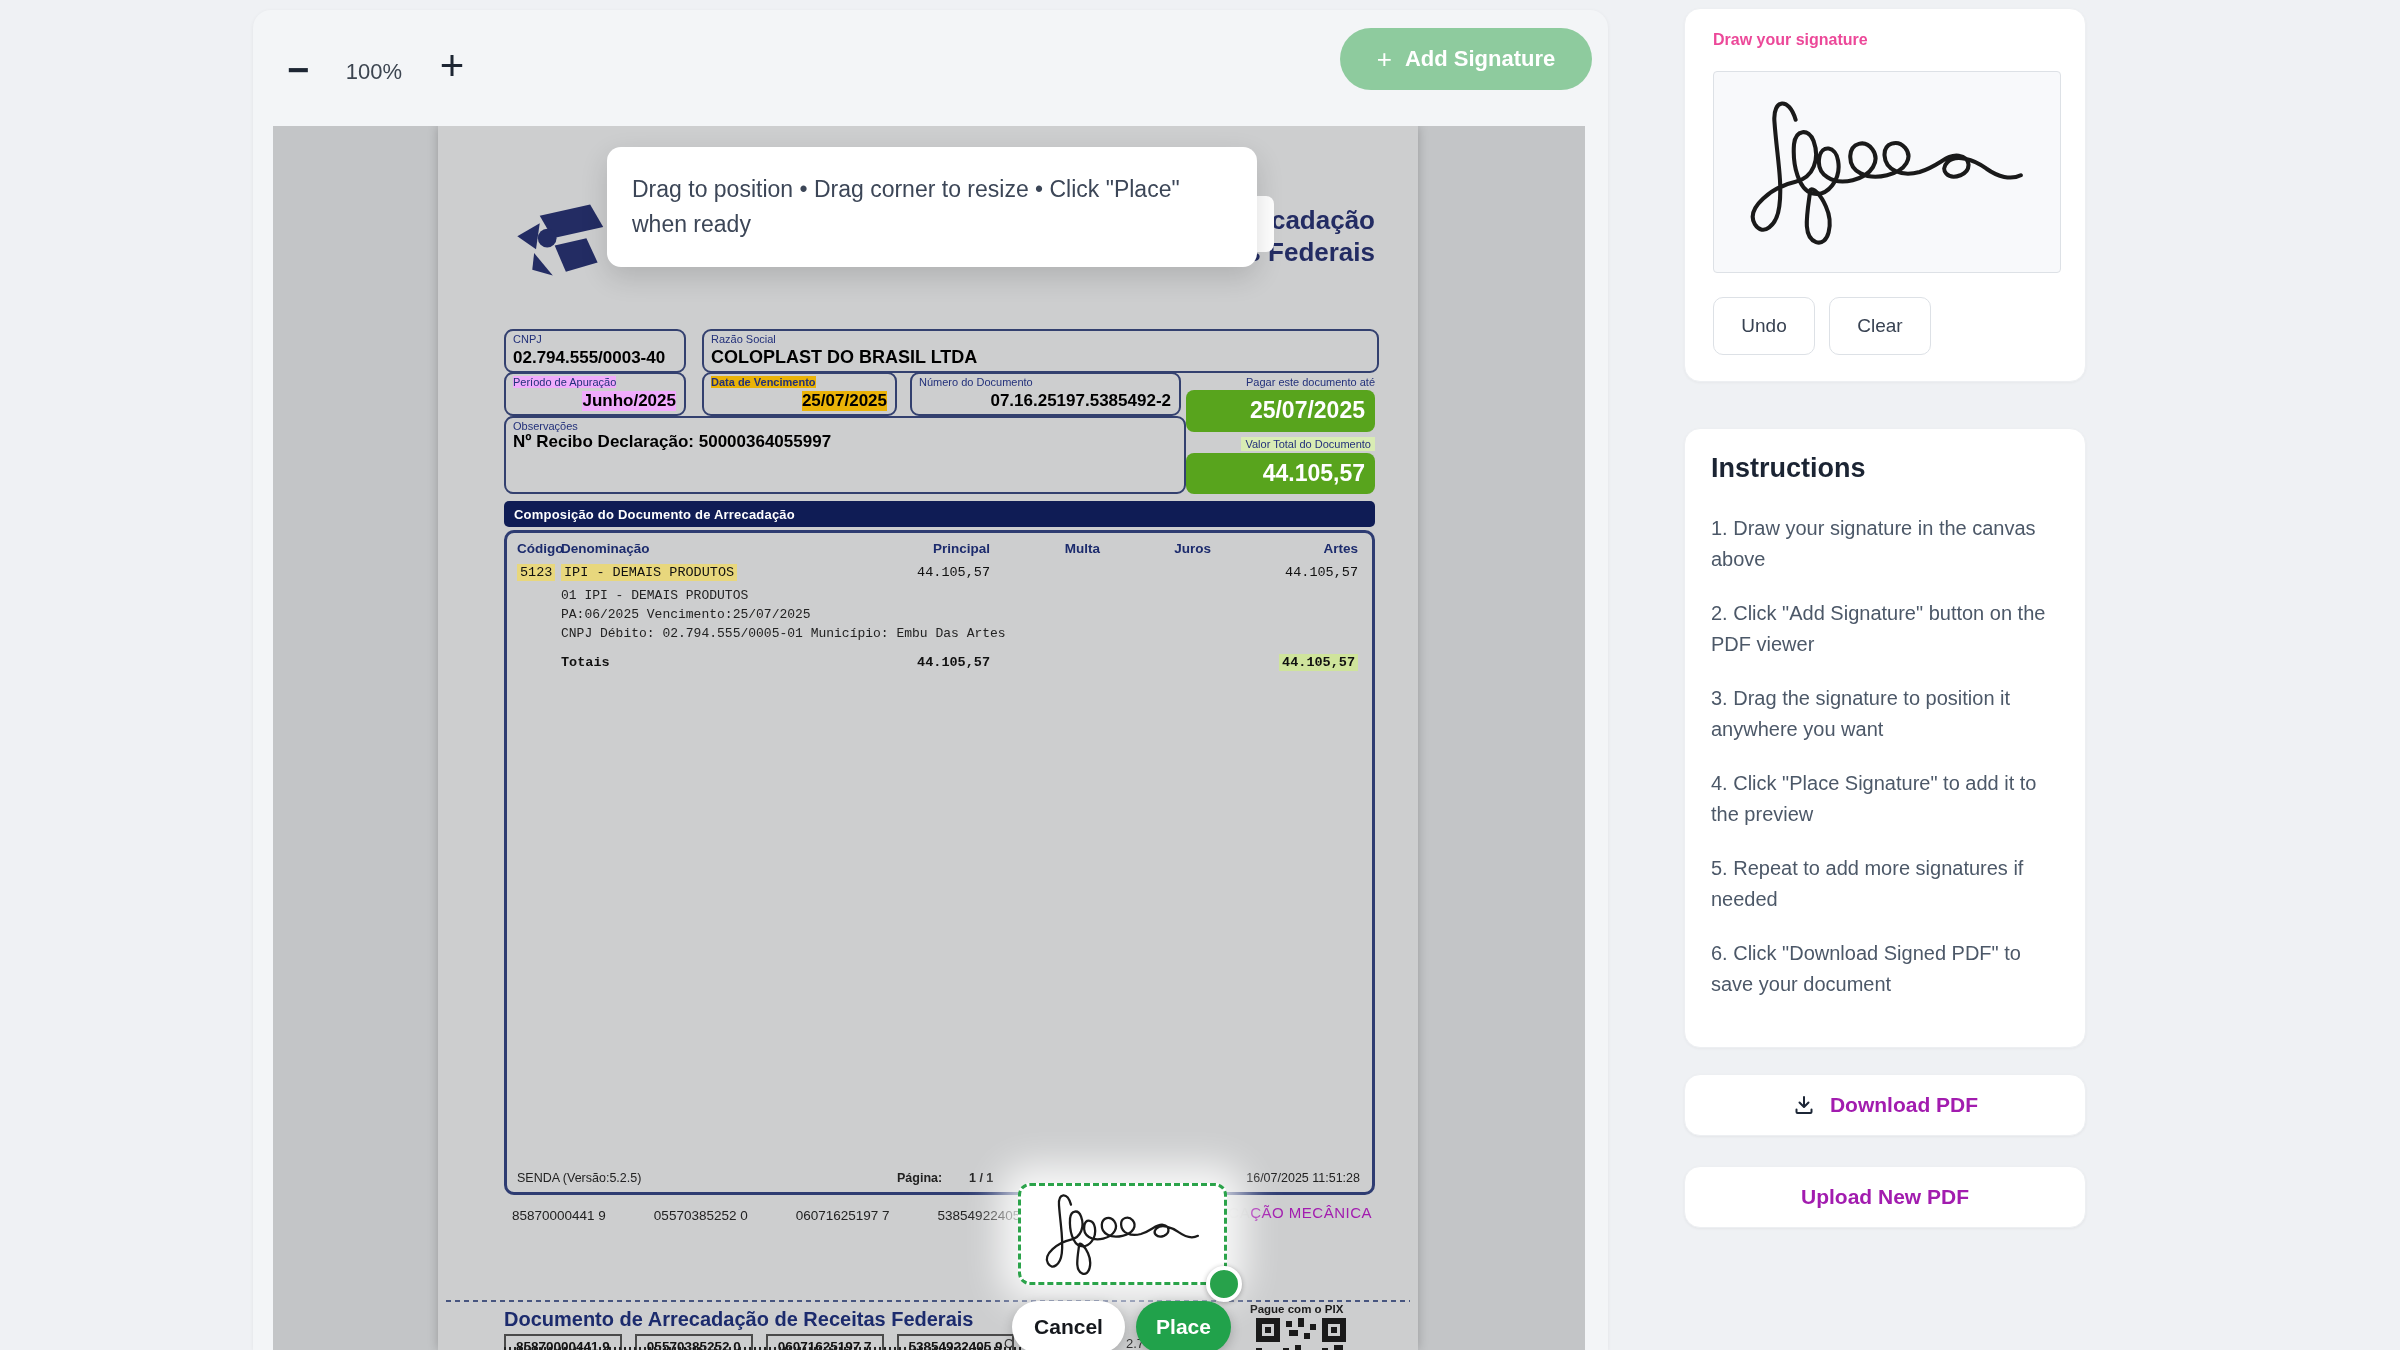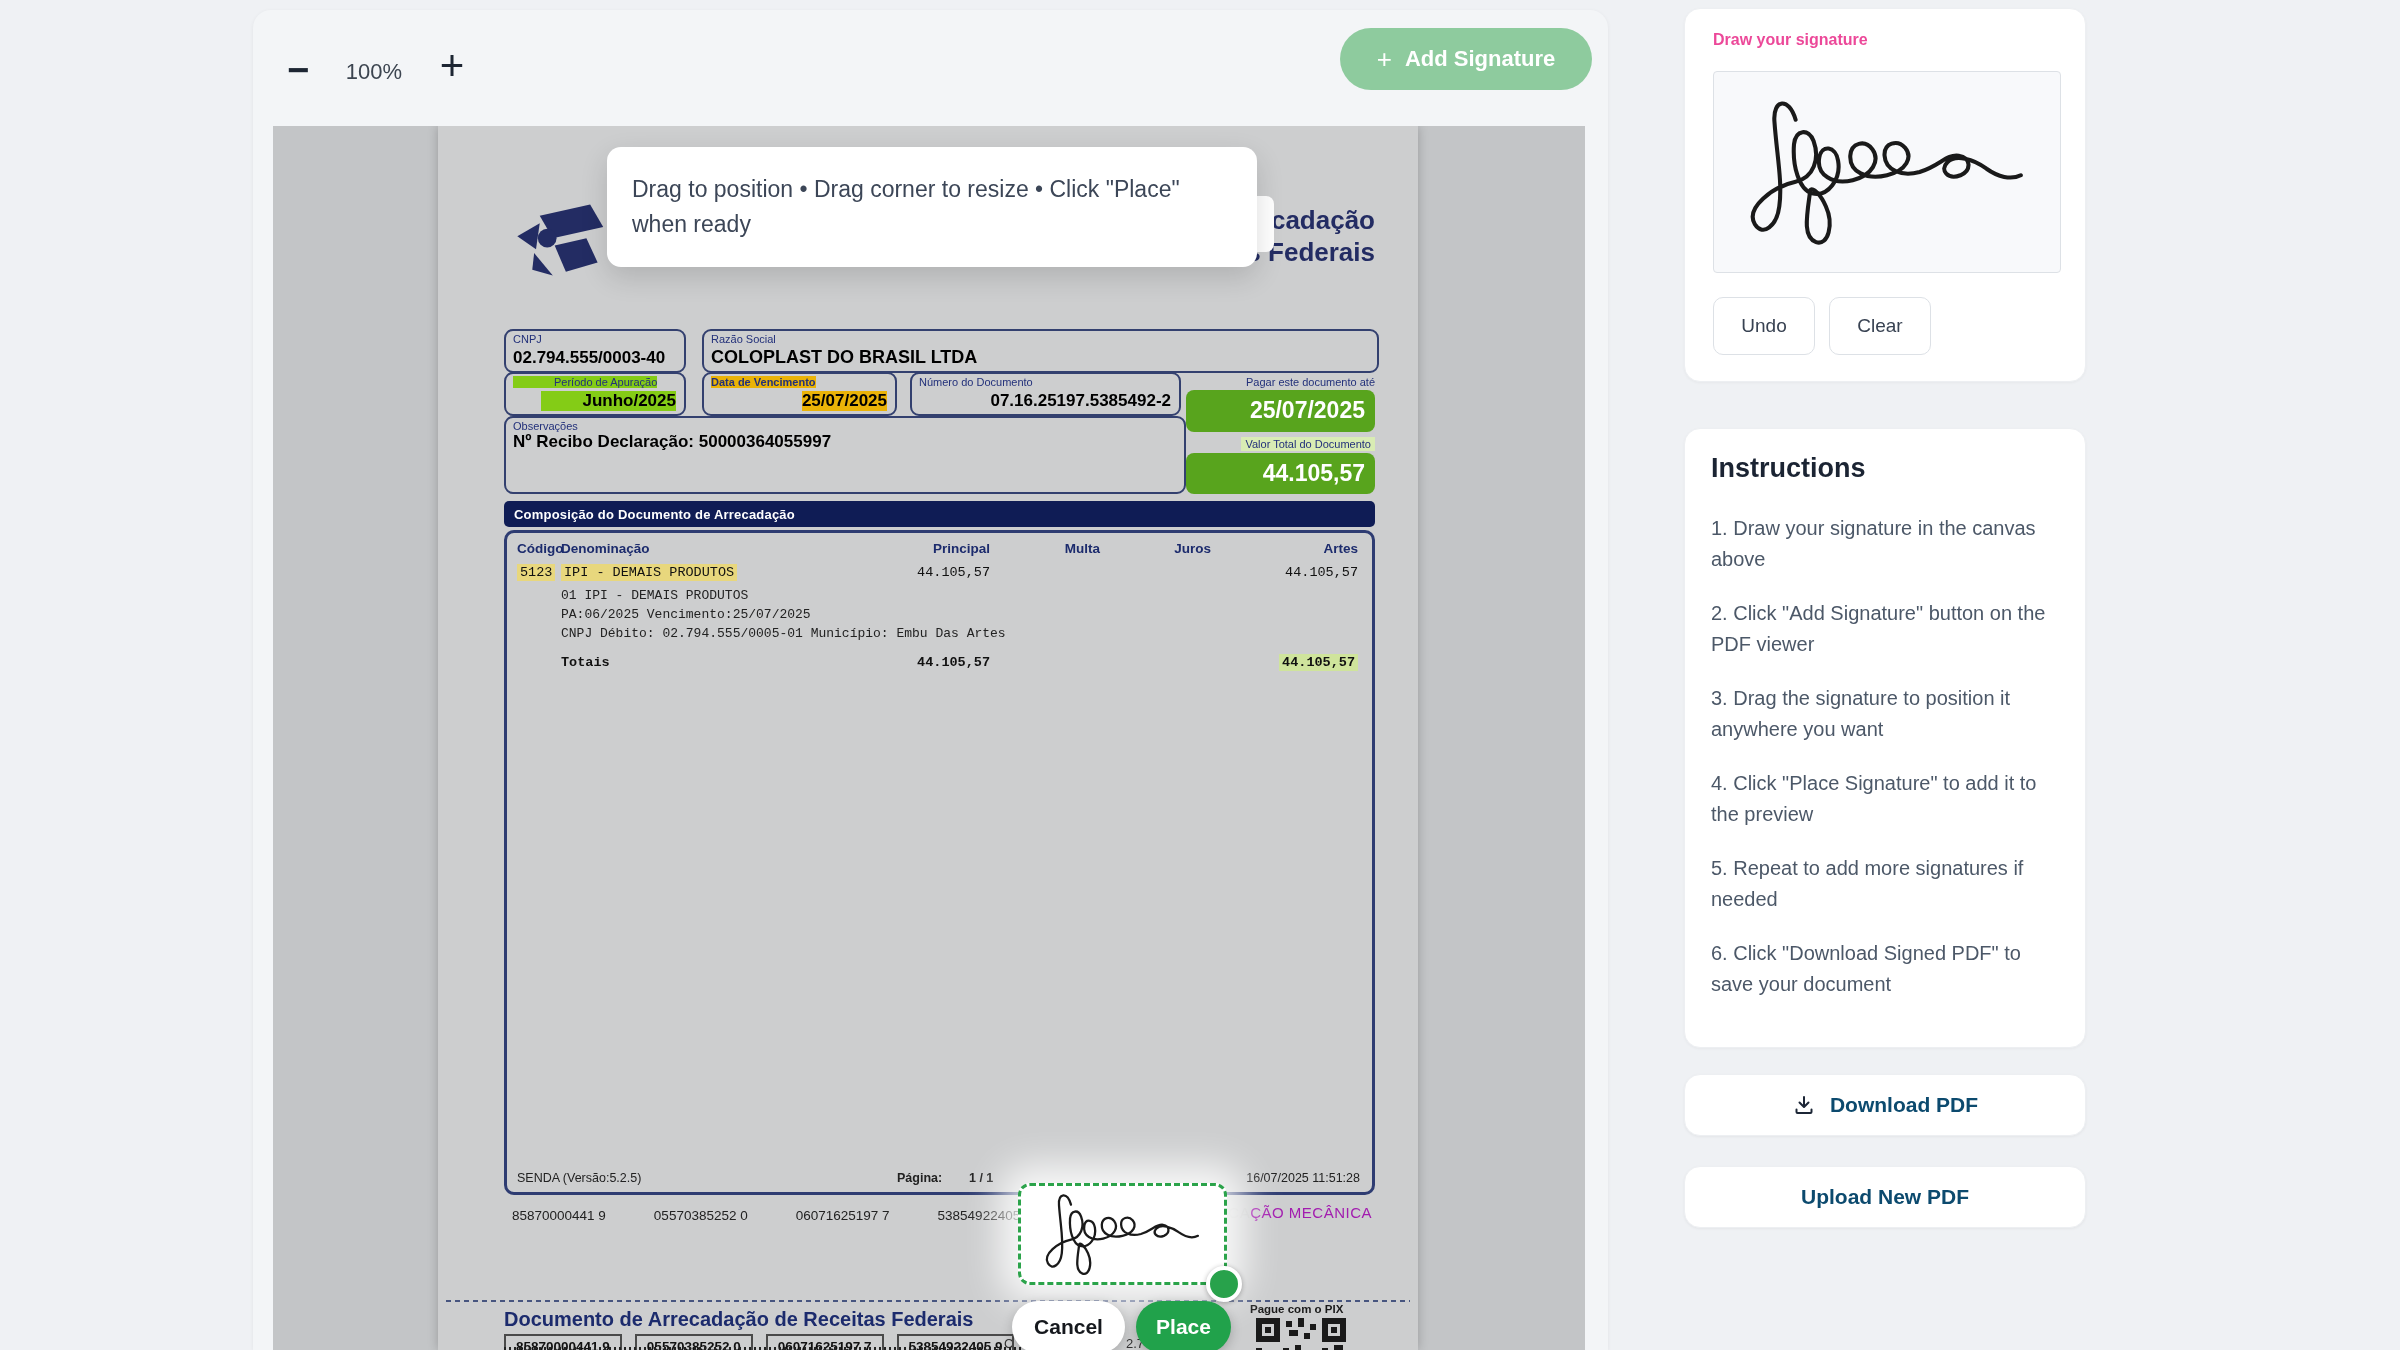--- a/index.html
+++ b/index.html
@@ -25,21 +25,21 @@
             box-shadow:0 0 10px rgba(0,0,0,.22);}
   
   .abs{position:absolute;}
   .agency-name{left:196px;top:98px;font-size:31px;font-weight:bold;color:#232c63;letter-spacing:-.5px;}
   .doc-title{right:43px;top:78px;text-align:right;font-size:26px;font-weight:bold;color:#232c63;line-height:32px;}
   .white-patch{left:640px;top:70px;width:196px;height:56px;background:#ffffff;border-radius:8px;}
   .fbox{position:absolute;border:2px solid #33406f;border-radius:9px;background:transparent;}
   .flabel{position:absolute;left:7px;top:2px;font-size:11px;color:#22307a;white-space:nowrap;}
   .fvalue{position:absolute;left:7px;bottom:3px;font-size:17px;font-weight:bold;color:#000;white-space:nowrap;}
   .fvalue.right{left:auto;right:8px;}
-  .hl-cyan{background:#84cc16;padding-left:41px;}
+  .hl-cyan{background:#f0abfc;}
   .hl-pink{background:#eab308;font-weight:bold;}
   .hl-yellow{background:#e8d77d;}
   .hl-lgreen{background:#cfe49c;}
   .pay-label{right:43px;top:250px;font-size:11px;color:#22307a;}
   .green-badge{position:absolute;left:748px;width:189px;background:#58a41d;border-radius:8px;
                color:#fff;font-weight:bold;font-size:23px;text-align:right;}
   .green-badge span{display:block;padding:7px 10px 0 0;}
   .valor-label{right:43px;top:311px;font-size:11px;color:#22307a;background:#d9ecb4;padding:1px 4px;}
   .section-bar{left:66px;top:375px;width:861px;height:26px;background:#0f1c55;border-radius:5px;
                color:#fff;font-size:13px;font-weight:bold;line-height:27px;padding-left:10px;letter-spacing:.2px;}
@@ -89,21 +89,21 @@
   .small-btn{position:absolute;top:288px;width:102px;height:58px;background:#fff;border:1.5px solid #dde1e6;
              border-radius:10px;font-size:19px;color:#384252;font-family:"Liberation Sans",sans-serif;cursor:pointer;}
   .undo-btn{left:28px;}
   .clear-btn{left:144px;}
   .instr-card{top:428px;height:620px;}
   .instr-title{position:absolute;left:26px;top:24px;font-size:27px;font-weight:bold;color:#1b2433;}
   .instr-item{position:absolute;left:26px;width:352px;font-size:20px;line-height:31px;color:#4c5868;}
   .wide-btn{position:absolute;left:1684px;width:402px;height:62px;background:#fff;border:1px solid #edeff2;
             border-radius:16px;box-sizing:border-box;box-shadow:0 1px 3px rgba(0,0,0,.05);cursor:pointer;
             display:flex;align-items:center;justify-content:center;gap:14px;
-            font-size:21px;font-weight:600;color:#0c4a6e;font-family:"Liberation Sans",sans-serif;}
+            font-size:21px;font-weight:600;color:#a21caf;font-family:"Liberation Sans",sans-serif;}
   .dl-btn{top:1074px;}
   .up-btn{top:1166px;}
 </style>
 </head>
 <body>
 
 <svg width="0" height="0" style="position:absolute">
   <defs>
     <g id="sig-path">
       <path d="M78,36 C70,8 50,10 52,38 C55,80 62,112 58,142 C55,166 38,180 28,164

